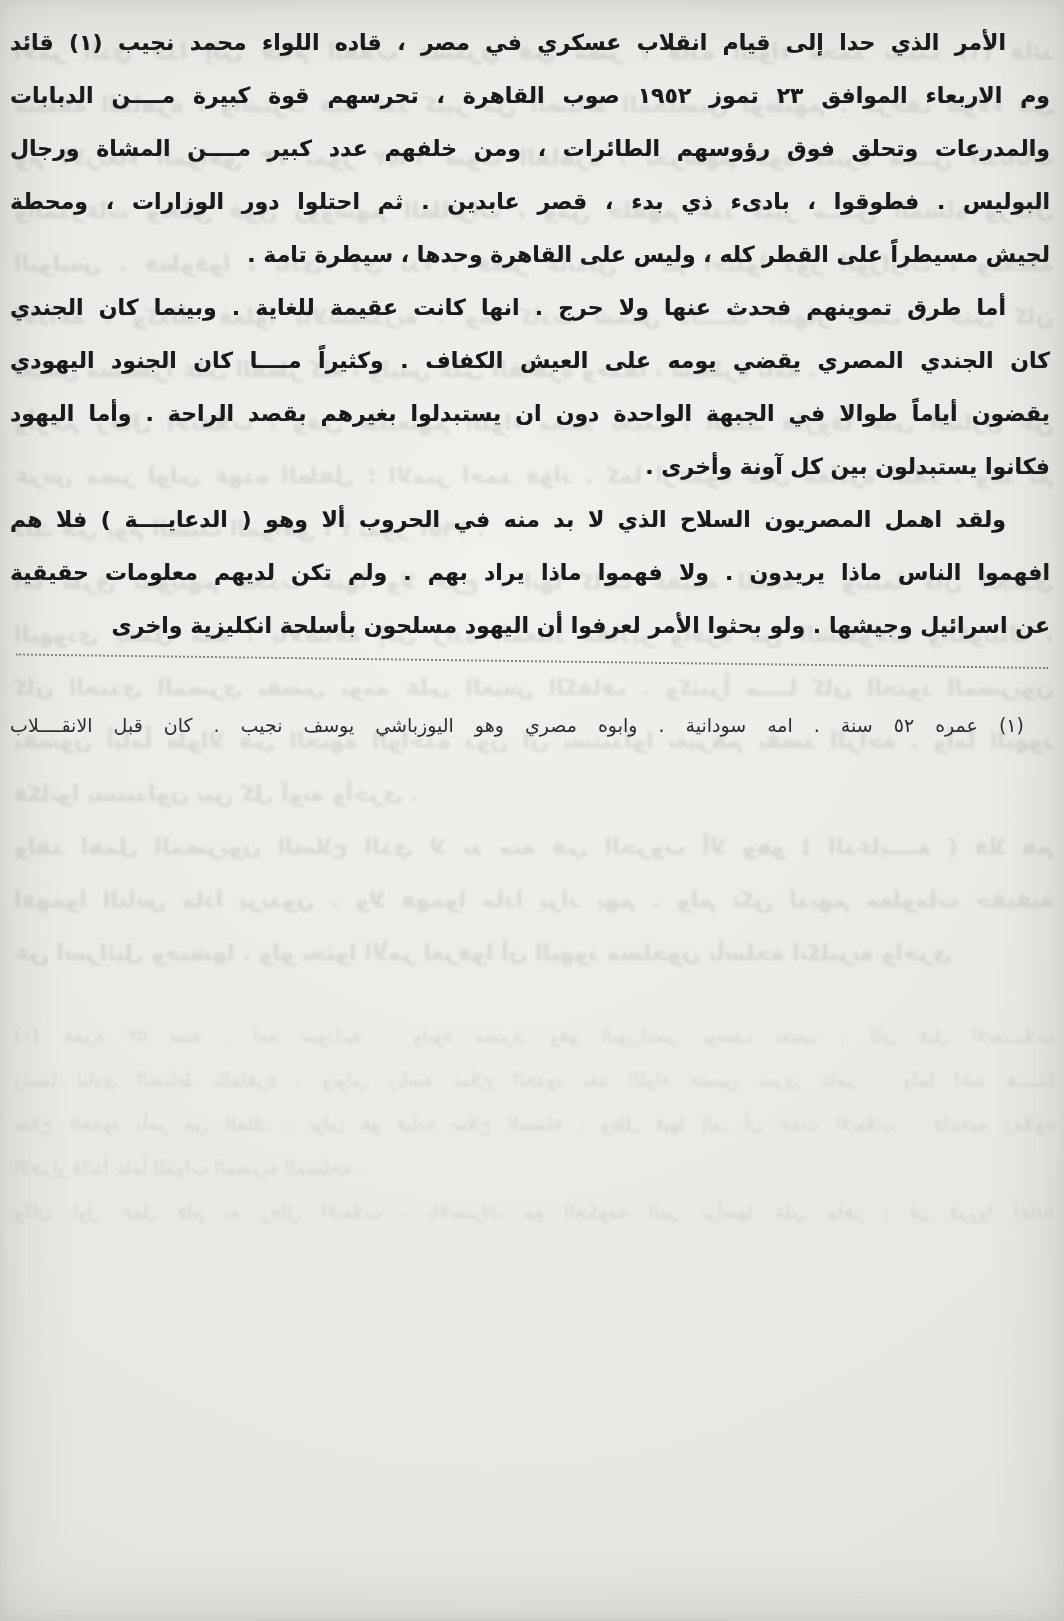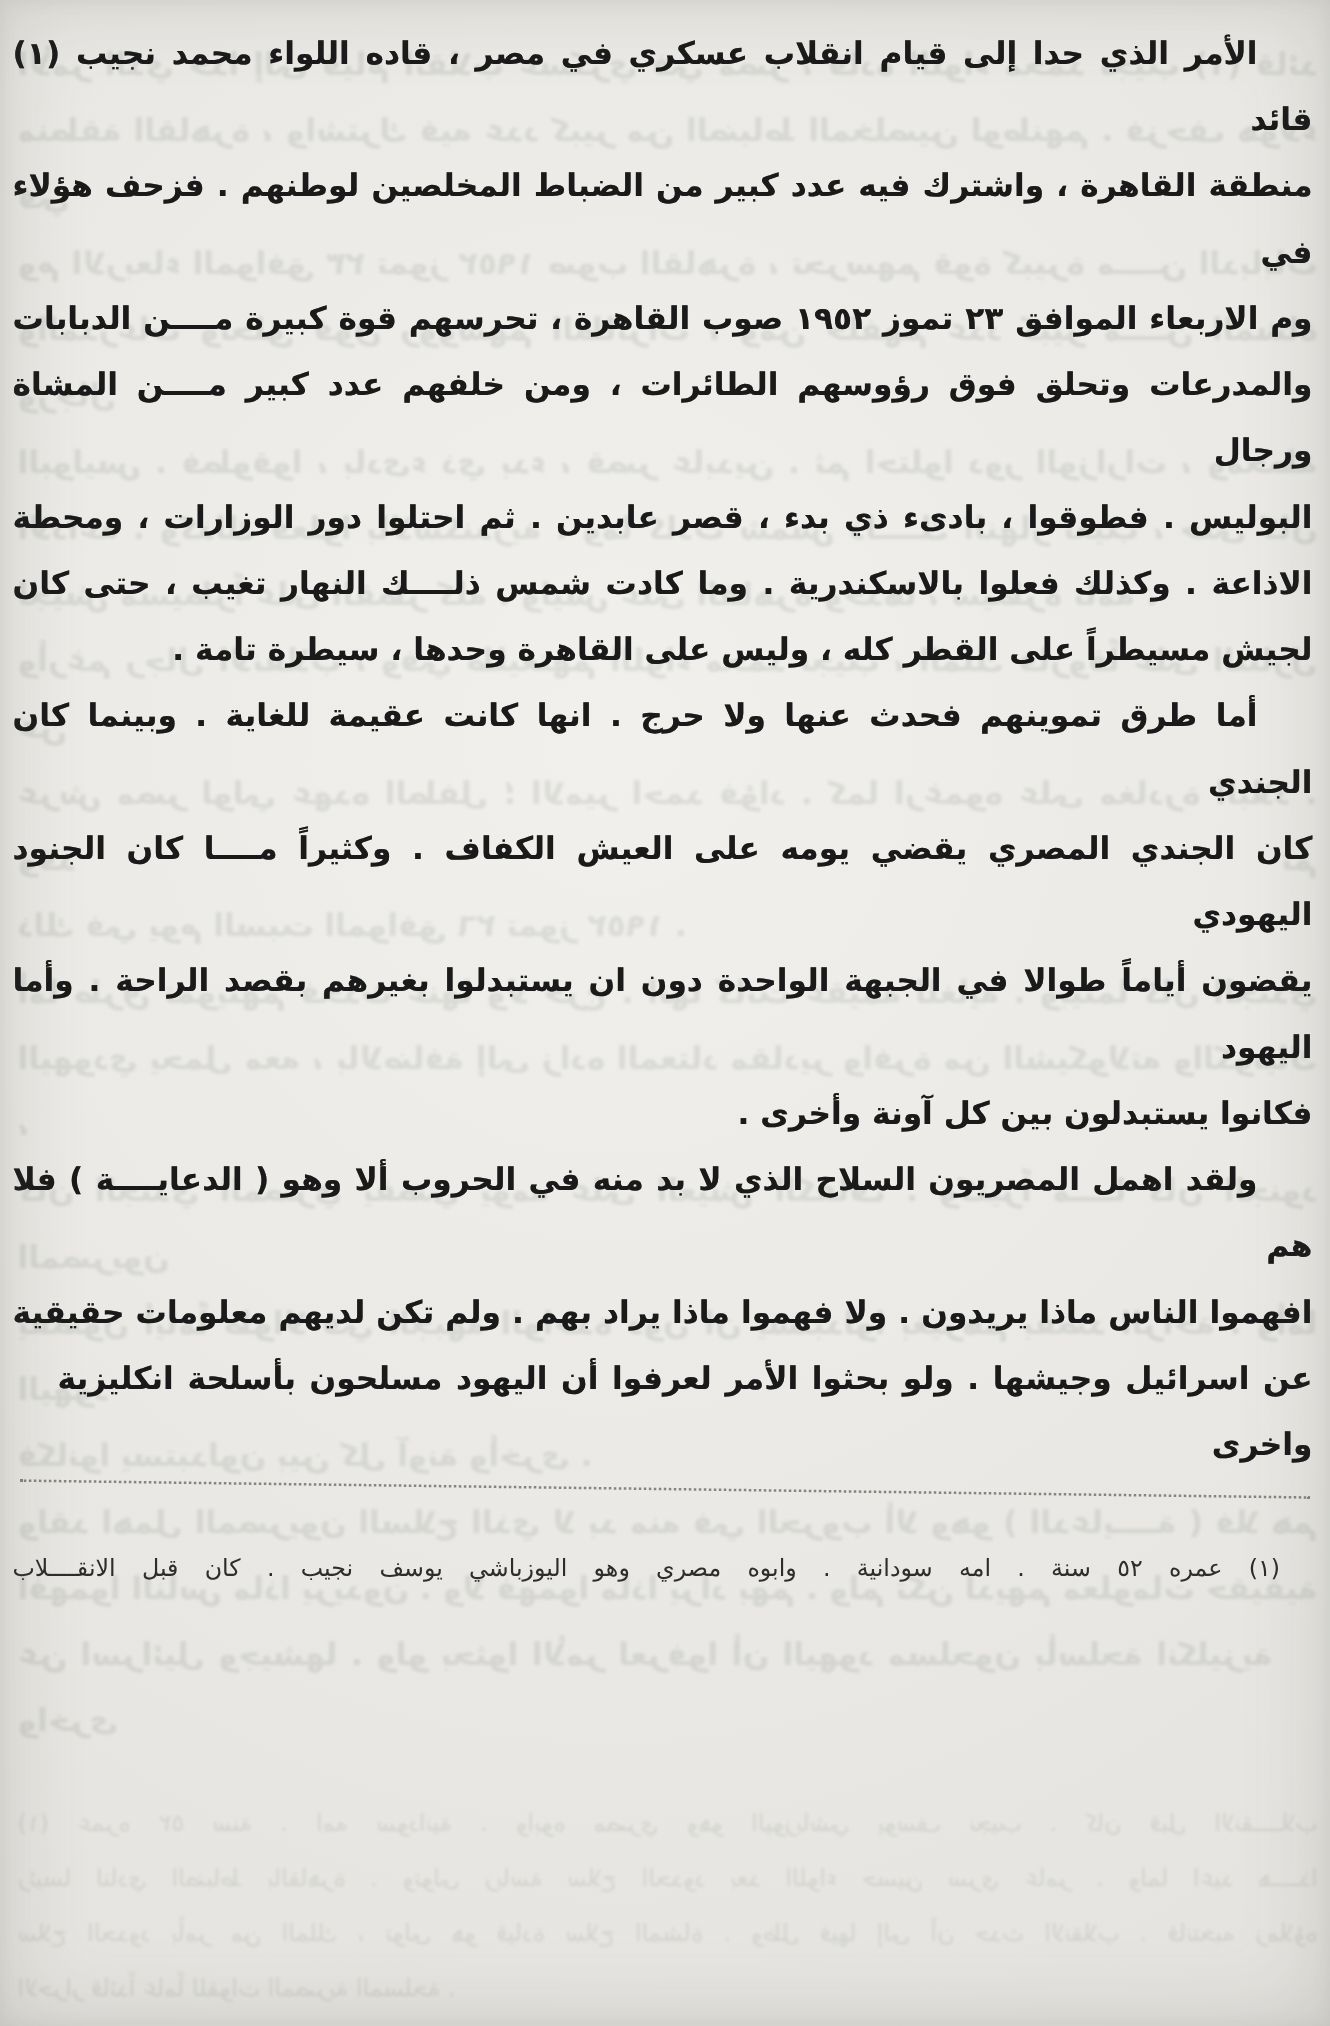--- a/index.html
+++ b/index.html
@@ -32,21 +32,21 @@
   .bleed {
     z-index: 1;
     transform: scaleX(-1) translateY(9px);
     filter: blur(1.4px);
     opacity: 0.12;
     color: #49584e;
   }
   .bleed .line, .bleed .fline, .bleed .pagenum { color: #49584e !important; }
 
   .main .line {
-    font-size: 25px;
+    font-size: 22px;
     font-weight: bold;
     line-height: 53px;
     color: #1a1a1a;
     text-align: justify;
     text-align-last: justify;
     text-shadow: 0 0 0.5px rgba(20,20,20,0.55);
   }
   .main .line.first { text-indent: 44px; }
   .main .line.end { text-align-last: start; margin-left: 36px; }
 
@@ -117,25 +117,23 @@
       </div>
 
     </div>
   </div>
 
   <div class="layer content">
     <div class="main">
 
       <div class="para">
         <div class="line first">الأمر الذي حدا إلى قيام انقلاب عسكري في مصر ، قاده اللواء محمد نجيب (١) قائد</div>
-        <div class="line">منطقة القاهرة ، واشترك فيه عدد كبير من الضباط المخلصين لوطنهم . فزحف هؤلاء في</div>
         <div class="line">وم الاربعاء الموافق ٢٣ تموز ١٩٥٢ صوب القاهرة ، تحرسهم قوة كبيرة مــــن الدبابات</div>
         <div class="line">والمدرعات وتحلق فوق رؤوسهم الطائرات ، ومن خلفهم عدد كبير مــــن المشاة ورجال</div>
         <div class="line">البوليس . فطوقوا ، بادىء ذي بدء ، قصر عابدين . ثم احتلوا دور الوزارات ، ومحطة</div>
-        <div class="line">الاذاعة . وكذلك فعلوا بالاسكندرية . وما كادت شمس ذلــــك النهار تغيب ، حتى كان</div>
         <div class="line end">لجيش مسيطراً على القطر كله ، وليس على القاهرة وحدها ، سيطرة تامة .</div>
       </div>
 
 
       <div class="para">
         <div class="line first">أما طرق تموينهم فحدث عنها ولا حرج . انها كانت عقيمة للغاية . وبينما كان الجندي</div>
         <div class="line">كان الجندي المصري يقضي يومه على العيش الكفاف . وكثيراً مــــا كان الجنود اليهودي</div>
         <div class="line">يقضون أياماً طوالا في الجبهة الواحدة دون ان يستبدلوا بغيرهم بقصد الراحة . وأما اليهود</div>
         <div class="line end">فكانوا يستبدلون بين كل آونة وأخرى .</div>
       </div>

